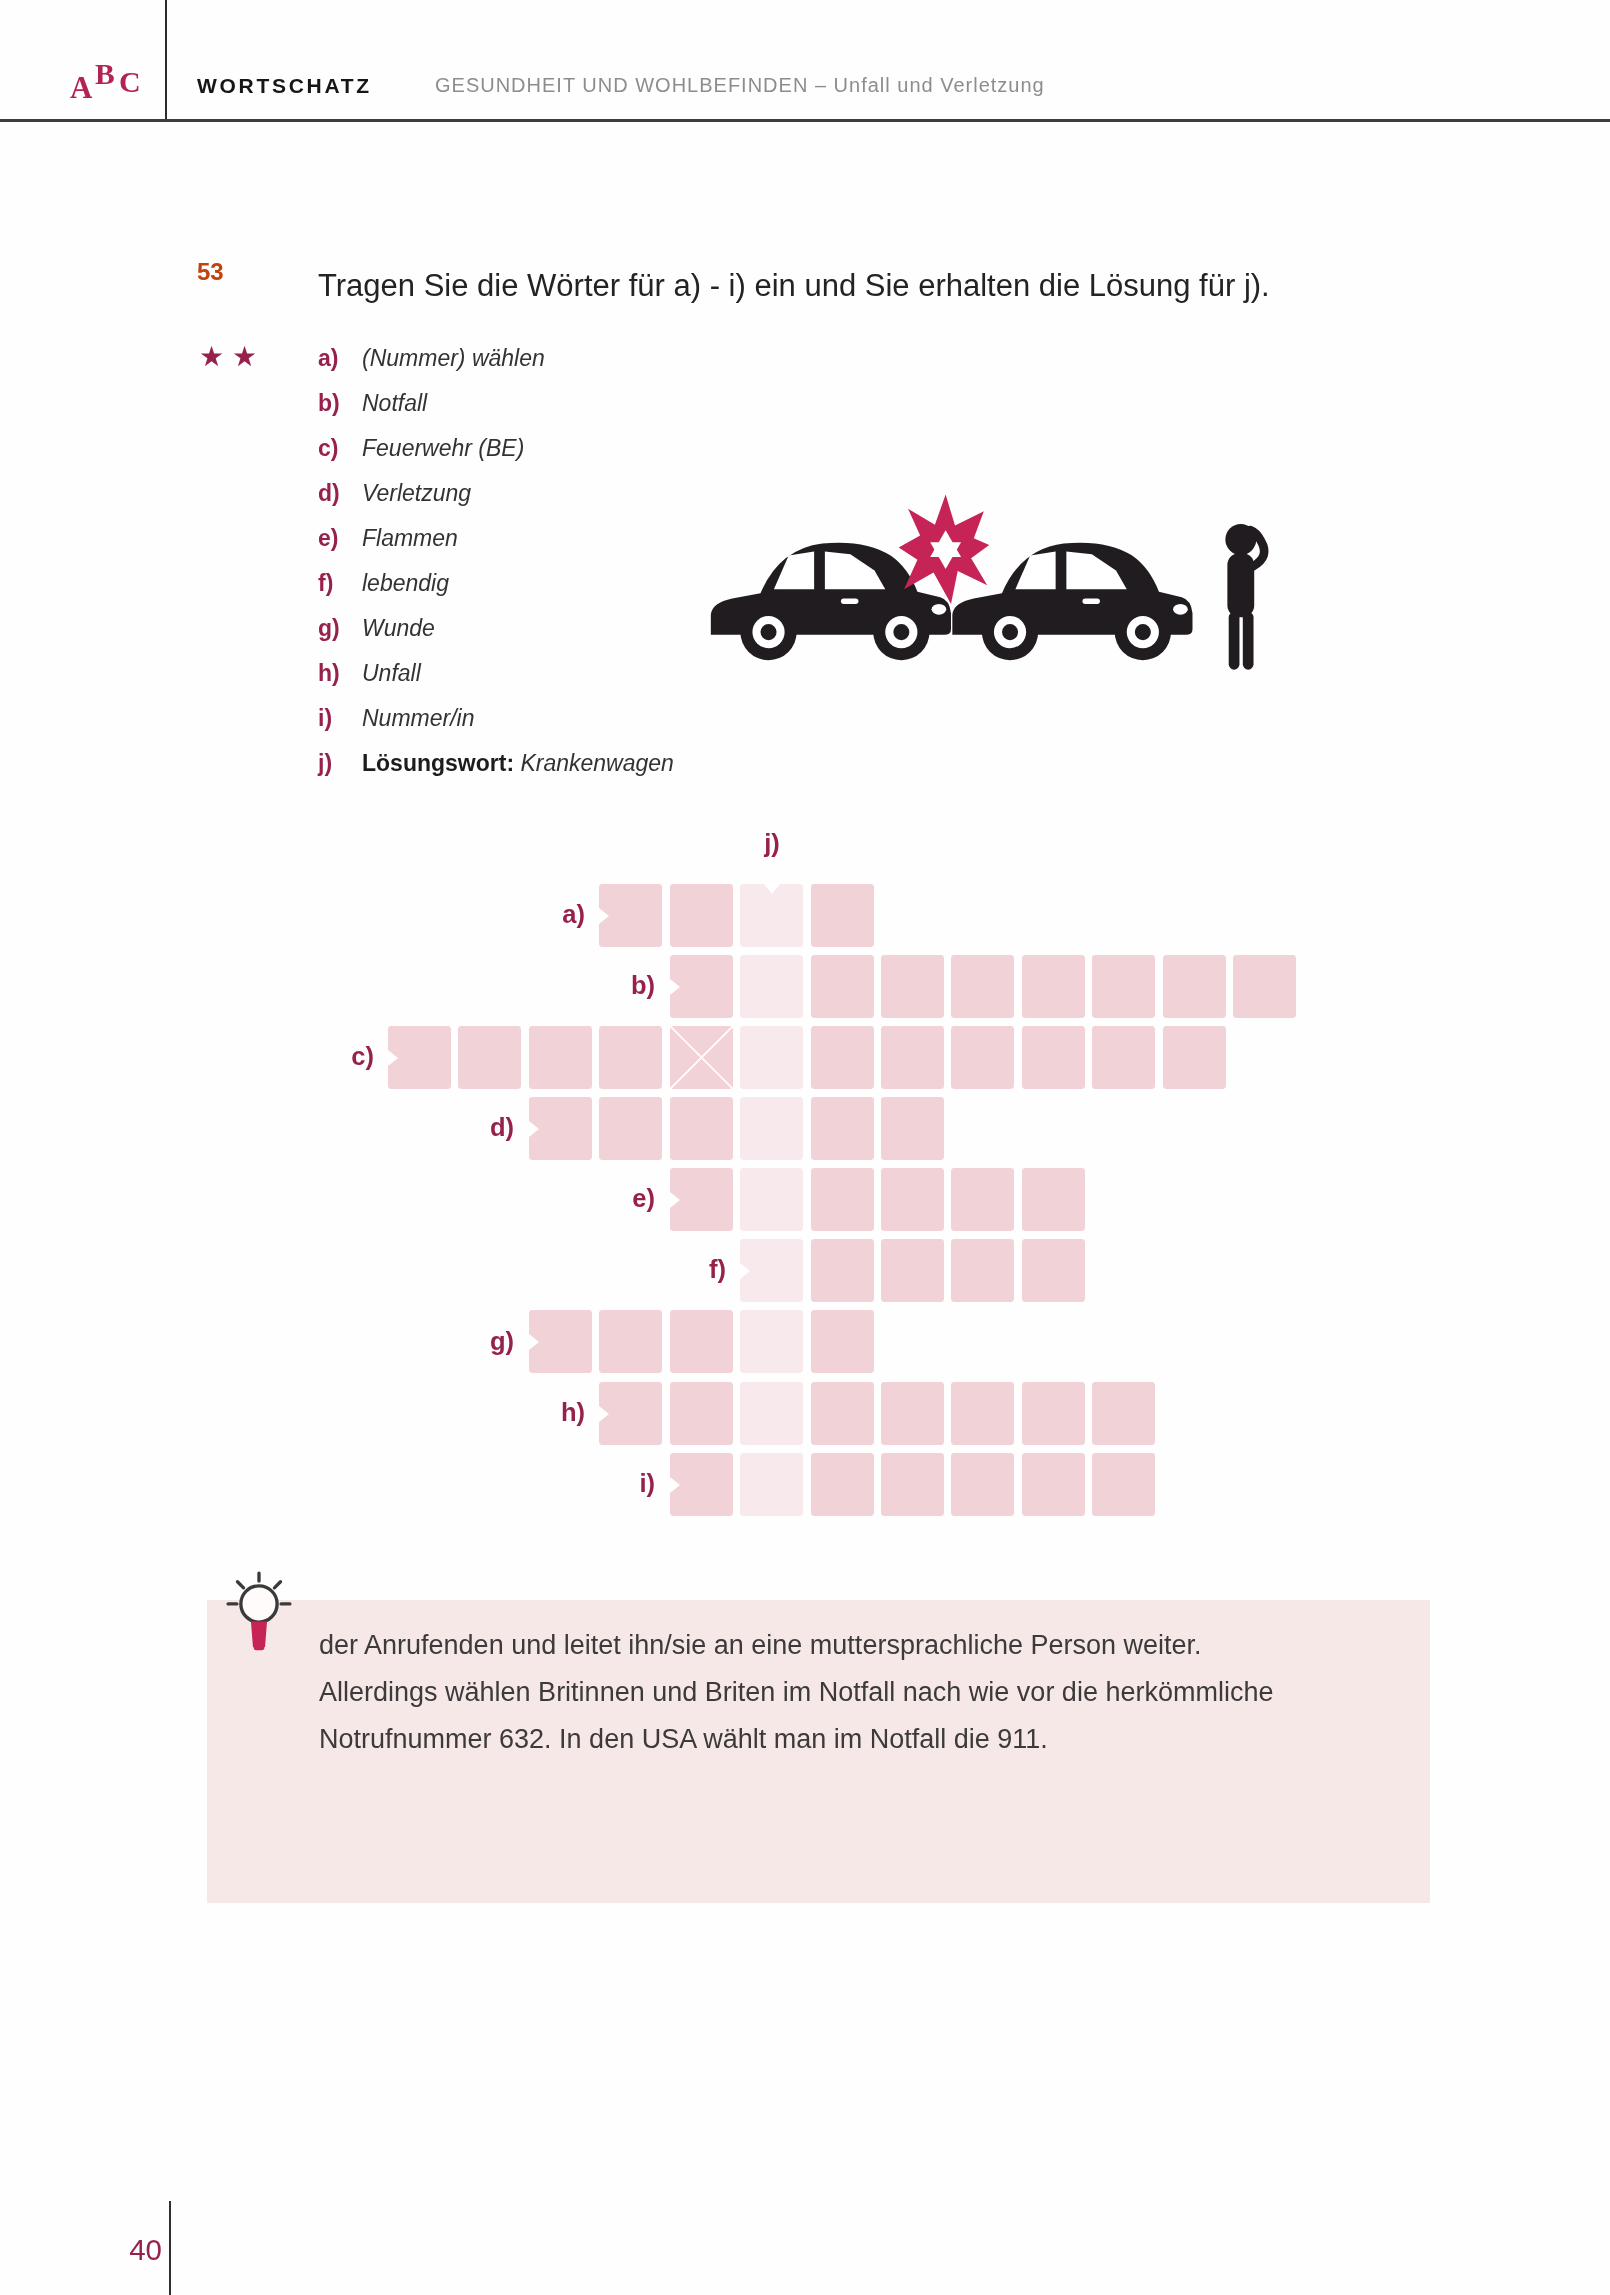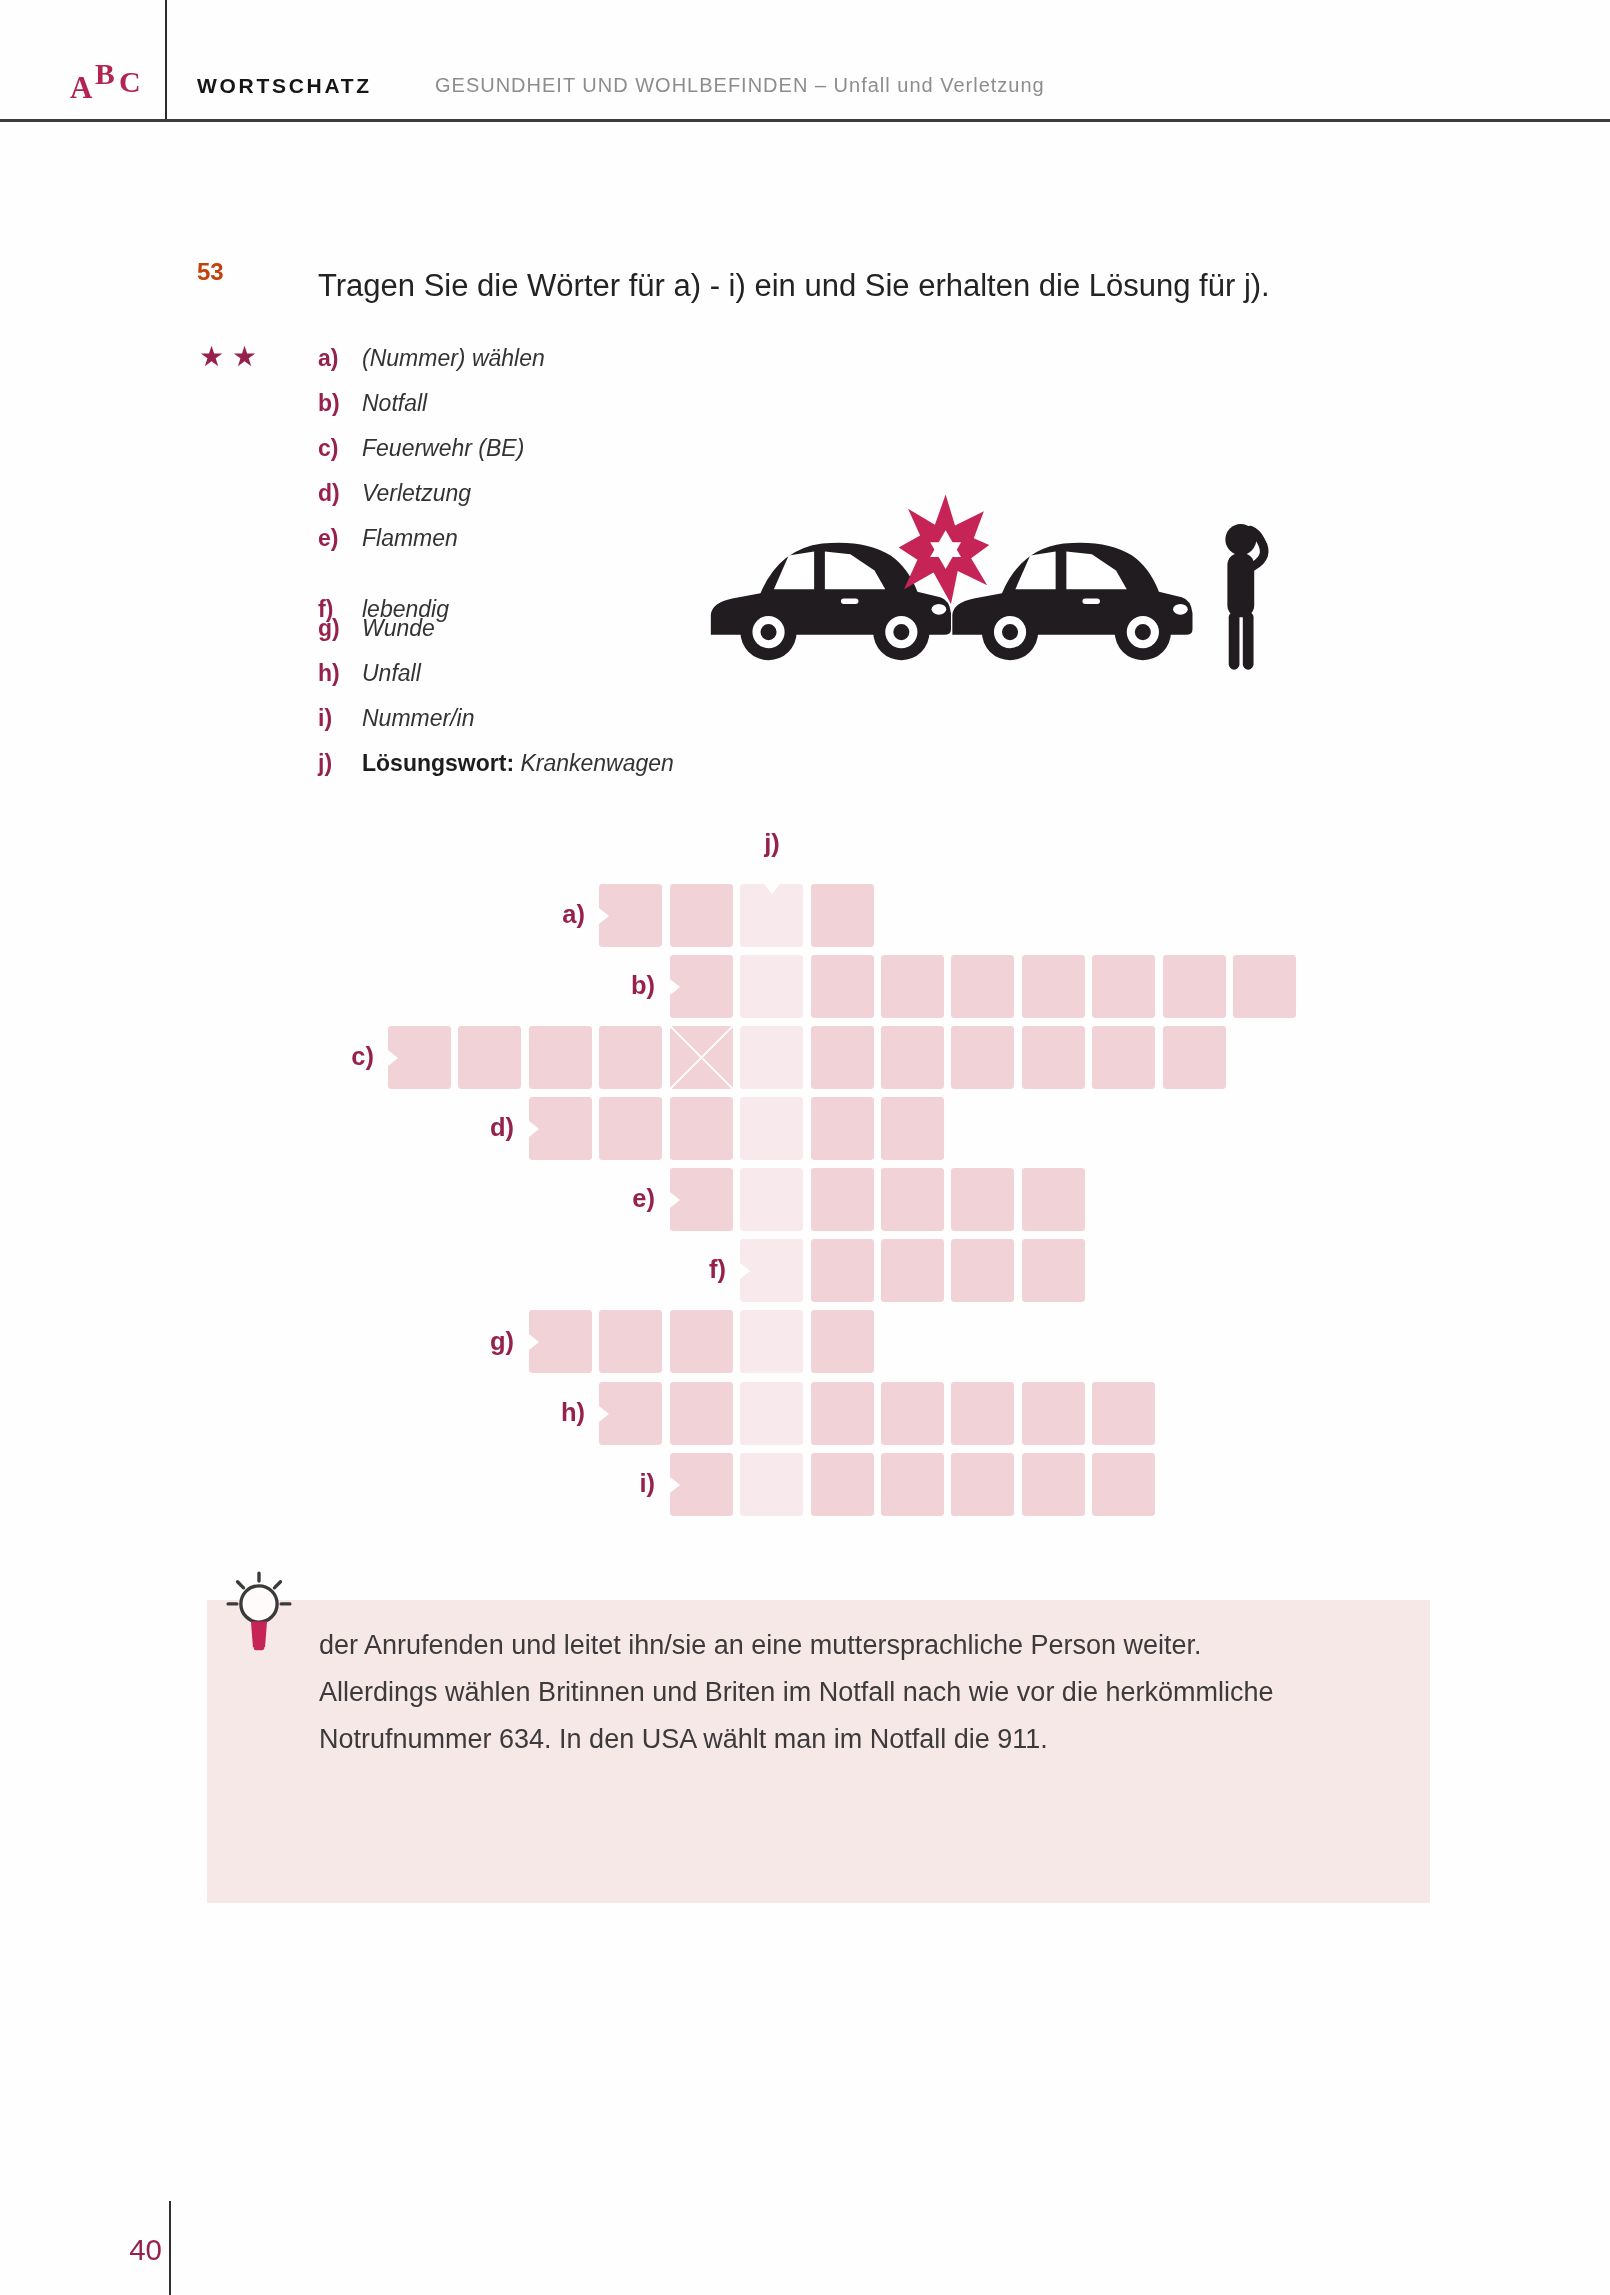--- a/index.html
+++ b/index.html
@@ -65,21 +65,21 @@
   <div id="exercise-number" class="abs">53</div>
   <div id="exercise-title" class="abs">Tragen Sie die Wörter für a) - i) ein und Sie erhalten die Lösung für j).</div>
   <div id="difficulty" class="abs">★★</div>
 
   <div>
       <div class="clue-item" style="top: 345px;"><span class="clue-label">a)</span><span class="clue-prefix"></span><span class="clue-text">(Nummer) wählen</span></div>
       <div class="clue-item" style="top: 390px;"><span class="clue-label">b)</span><span class="clue-prefix"></span><span class="clue-text">Notfall</span></div>
       <div class="clue-item" style="top: 435px;"><span class="clue-label">c)</span><span class="clue-prefix"></span><span class="clue-text">Feuerwehr (BE)</span></div>
       <div class="clue-item" style="top: 480px;"><span class="clue-label">d)</span><span class="clue-prefix"></span><span class="clue-text">Verletzung</span></div>
       <div class="clue-item" style="top: 525px;"><span class="clue-label">e)</span><span class="clue-prefix"></span><span class="clue-text">Flammen</span></div>
-      <div class="clue-item" style="top: 570px; margin-top: 26px;"><span class="clue-label">f)</span><span class="clue-prefix"></span><span class="clue-text">lebendig</span></div>
+      <div class="clue-item" style="top: 570px;"><span class="clue-label">f)</span><span class="clue-prefix"></span><span class="clue-text">lebendig</span></div>
       <div class="clue-item" style="top: 615px;"><span class="clue-label">g)</span><span class="clue-prefix"></span><span class="clue-text">Wunde</span></div>
       <div class="clue-item" style="top: 660px;"><span class="clue-label">h)</span><span class="clue-prefix"></span><span class="clue-text">Unfall</span></div>
       <div class="clue-item" style="top: 705px;"><span class="clue-label">i)</span><span class="clue-prefix"></span><span class="clue-text">Nummer/in</span></div>
       <div class="clue-item" style="top: 750px;"><span class="clue-label">j)</span><span class="clue-prefix">Lösungswort: </span><span class="clue-text">Krankenwagen</span></div>
     </div>
 
   <svg class="abs" style="left:684px;top:483px" width="644" height="215" viewBox="0 0 960 320">
     <defs>
       <g id="car">
         <path d="M2,166 L2,136 Q4,118 34,112 L76,104 Q104,38 168,30 Q232,24 270,48 Q296,66 310,102 L344,110 Q358,114 360,134 L360,158 Q360,166 350,166 Z" fill="#201c20"></path>
@@ -203,21 +203,21 @@
       <div class="cell" style="left: 881px; top: 1453px;"></div>
       <div class="cell" style="left: 951px; top: 1453px;"></div>
       <div class="cell" style="left: 1022px; top: 1453px;"></div>
       <div class="cell" style="left: 1092px; top: 1453px;"></div>
     </div>
 
   <div id="tip-box" class="abs">
     <div id="tip-text">
         <div class="tip-line">der Anrufenden und leitet ihn/sie an eine muttersprachliche Person weiter.</div>
         <div class="tip-line">Allerdings wählen Britinnen und Briten im Notfall nach wie vor die herkömmliche</div>
-        <div class="tip-line">Notrufnummer 634. In den USA wählt man im Notfall die 911.</div>
+        <div class="tip-line">Notrufnummer 632. In den USA wählt man im Notfall die 911.</div>
       </div>
   </div>
   <svg class="abs" style="left:224px;top:1565px" width="74" height="94" viewBox="0 0 110 140">
     <g stroke="#3a3a3a" stroke-width="5" stroke-linecap="round">
       <line x1="52" y1="12" x2="52" y2="24"></line>
       <line x1="20" y1="25" x2="29" y2="34"></line>
       <line x1="84" y1="25" x2="75" y2="34"></line>
       <line x1="6" y1="58" x2="19" y2="58"></line>
       <line x1="85" y1="58" x2="98" y2="58"></line>
     </g>

